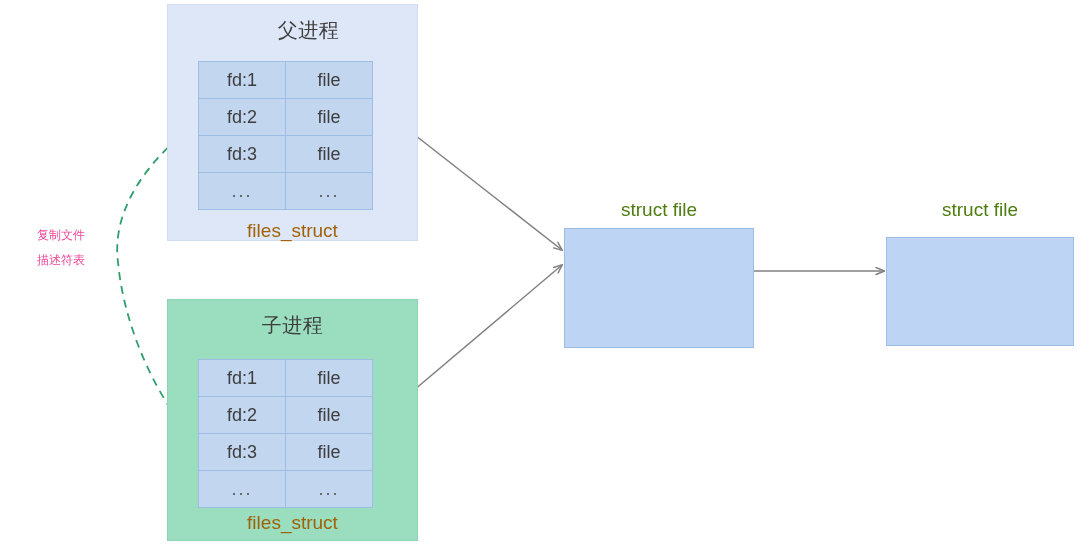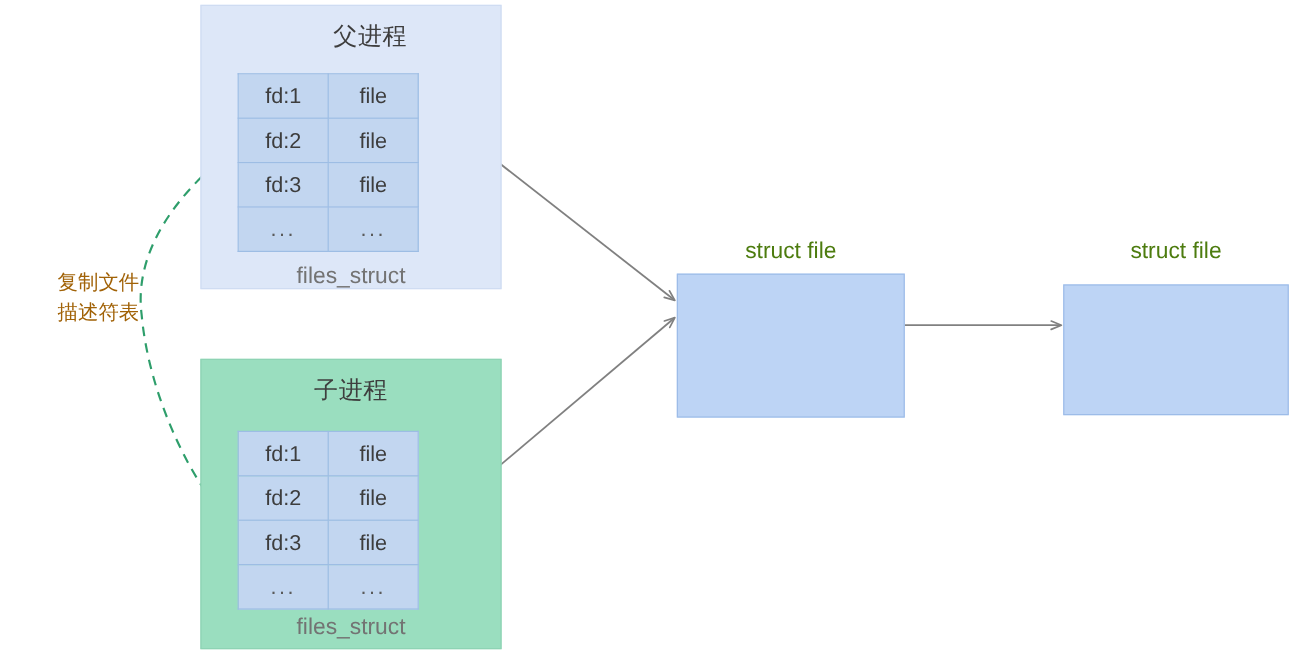--- a/index.html
+++ b/index.html
@@ -44,33 +44,33 @@
     letter-spacing: 0.5px;
   }
   .proc-parent .proc-title { top: 12px; padding-left: 32px; }
   .proc-child  .proc-title { top: 12px; }
 
   .proc-footer {
     position: absolute;
     left: 0; right: 0;
     text-align: center;
     font-size: 19px;
-    color: #737373;
+    color: #a16207;
   }
   .proc-parent .proc-footer { top: 215px; }
 
   
   .fd-table {
     position: absolute;
     border-collapse: collapse;
     table-layout: fixed;
   }
   .fd-table td {
     box-sizing: border-box;
-    width: 75px;
+    width: 87px;
     height: 37px;
     background: #c2d6f0;
     border: 1px solid #9dbde4;
     text-align: center;
     vertical-align: middle;
     font-size: 18px;
     color: #3d3d3d;
     padding: 0;
     font-family: "Liberation Sans", "DejaVu Sans", sans-serif;
   }
@@ -98,24 +98,24 @@
     white-space: nowrap;
   }
   .label-file  { left: 564px; top: 199px; width: 190px; }
   .label-inode { left: 886px; top: 199px; width: 188px; }
 
   
   .note {
     position: absolute;
     left: 6px; top: 223px;
     width: 110px;
-    font-size: 17px;
+    font-size: 12px;
     line-height: 25px;
-    color: #a16207;
-    text-align: right;
+    color: #ec4899;
+    text-align: center;
   }
 
   svg.overlay {
     position: absolute;
     left: 0; top: 0;
     width: 1086px;
     height: 549px;
     pointer-events: none;
   }
 </style>

